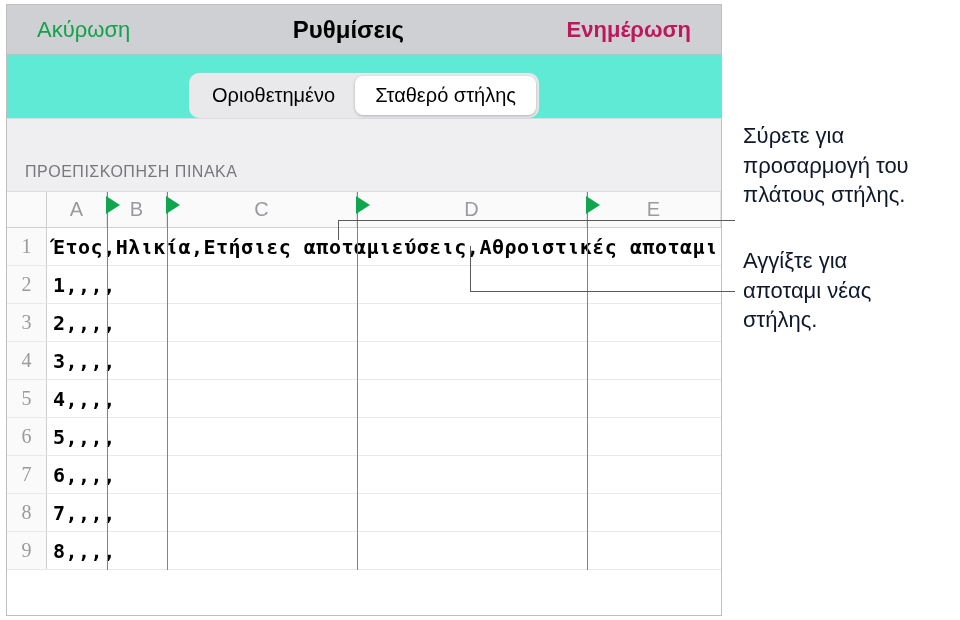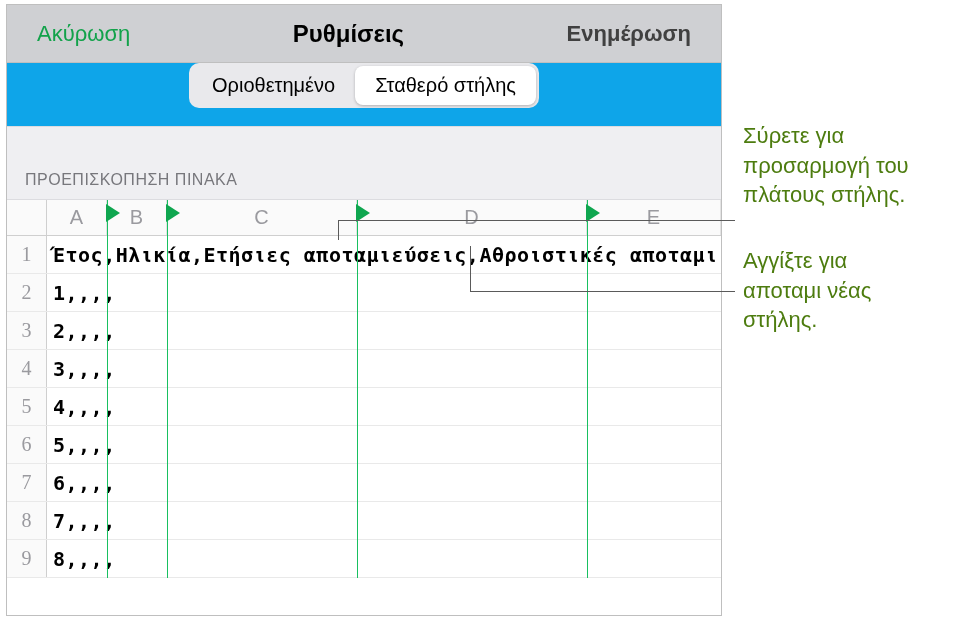--- a/index.html
+++ b/index.html
@@ -1,25 +1,25 @@
 <!DOCTYPE html>
 <html><head>
 <meta charset="utf-8">
 <style>
   * { box-sizing: border-box; margin: 0; padding: 0; }
   html, body { width: 960px; height: 620px; font-family: -apple-system, "Helvetica Neue", Arial, sans-serif; background: #fff; }
   .stage { position: relative; width: 960px; height: 620px; }
   .panel { position: absolute; left: 6px; top: 4px; width: 716px; height: 612px; border: 1px solid #bfbfbf; background: #fff; overflow: hidden; }
 
-  .titlebar { height: 58px; background: #cfd0d3; display: flex; align-items: center; justify-content: space-between; padding: 12px 30px; border-bottom: 1px solid #bfbfbf; }
+  .titlebar { height: 50px; background: #cfd0d3; display: flex; align-items: center; justify-content: space-between; padding: 12px 30px; border-bottom: 1px solid #bfbfbf; }
   .titlebar .btn-cancel { color: #12a24a; font-size: 22px; cursor: pointer; }
   .titlebar .btn-title  { color: #000;    font-size: 24px; font-weight: 600; }
-  .titlebar .btn-update { color: #404040; font-size: 22px; font-weight: 700; cursor: pointer; }
+  .titlebar .btn-update { color: #be185d; font-size: 22px; font-weight: 700; cursor: pointer; }
 
-  .segwrap { height: 63px; display: flex; align-items: flex-start; justify-content: center; background: #0ea5e9; }
+  .segwrap { height: 63px; display: flex; align-items: flex-end; justify-content: center; background: #5eead4; }
   .segmented { display: flex; background: #e9e9ec; border-radius: 10px; padding: 3px; }
   .segmented .seg { padding: 8px 20px; font-size: 20px; color: #000; border-radius: 8px; cursor: pointer; white-space: nowrap; }
   .segmented .seg.active { background: #fff; box-shadow: 0 1px 3px rgba(0,0,0,.25); font-weight: 500; }
 
   .previewlabel { background: #efeff2; color: #77777c; font-size: 16px; letter-spacing: .5px; padding: 44px 18px 10px; border-top: 1px solid #dcdce0; border-bottom: 1px solid #dcdce0; }
 
   .sheetwrap { position: relative; }
   .colhdr { display: flex; height: 36px; border-bottom: 1px solid #cfcfcf; }
   .rowhdrspace { width: 40px; border-right: 1px solid #cfcfcf; background: #fafafa; }
   .colcell { border-right: 1px solid #e3e3e3; display: flex; align-items: center; justify-content: center; color: #9a9a9f; font-size: 20px; background: #fafafa; position: relative; }
@@ -31,21 +31,21 @@
 
   
   .guides { position: absolute; left: 40px; top: 0; bottom: 0; right: 0; pointer-events: none; }
   .guide { position: absolute; top: 0; bottom: 0; width: 1px; background: #18c060; }
   
   .tri { position: absolute; top: 4px; width: 0; height: 0; border-top: 9px solid transparent; border-bottom: 9px solid transparent; border-left: 14px solid #0fa64f; cursor: ew-resize; }
 
   
   .callout-line { position: absolute; border-top: 1px solid #5a5a5a; height: 0; }
   .callout-vline { position: absolute; border-left: 1px solid #5a5a5a; width: 0; }
-  .callout-text { position: absolute; font-size: 22px; color: #4d7c0f; line-height: 1.35; }
+  .callout-text { position: absolute; font-size: 22px; color: #0f172a; line-height: 1.35; }
 </style>
 </head>
 <body>
 
 <div class="stage">
   <div class="panel">
 
     <div class="titlebar">
       <span class="btn-cancel">Ακύρωση</span>
       <span class="btn-title">Ρυθμίσεις</span>

